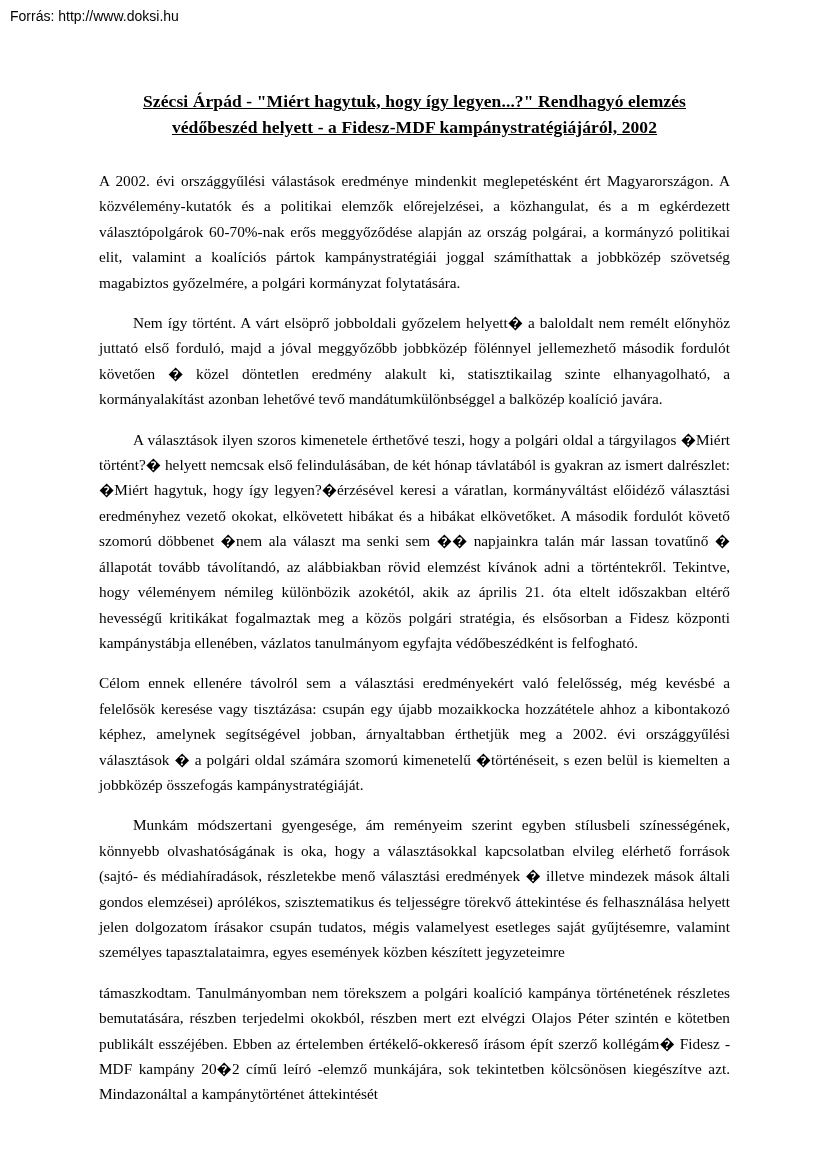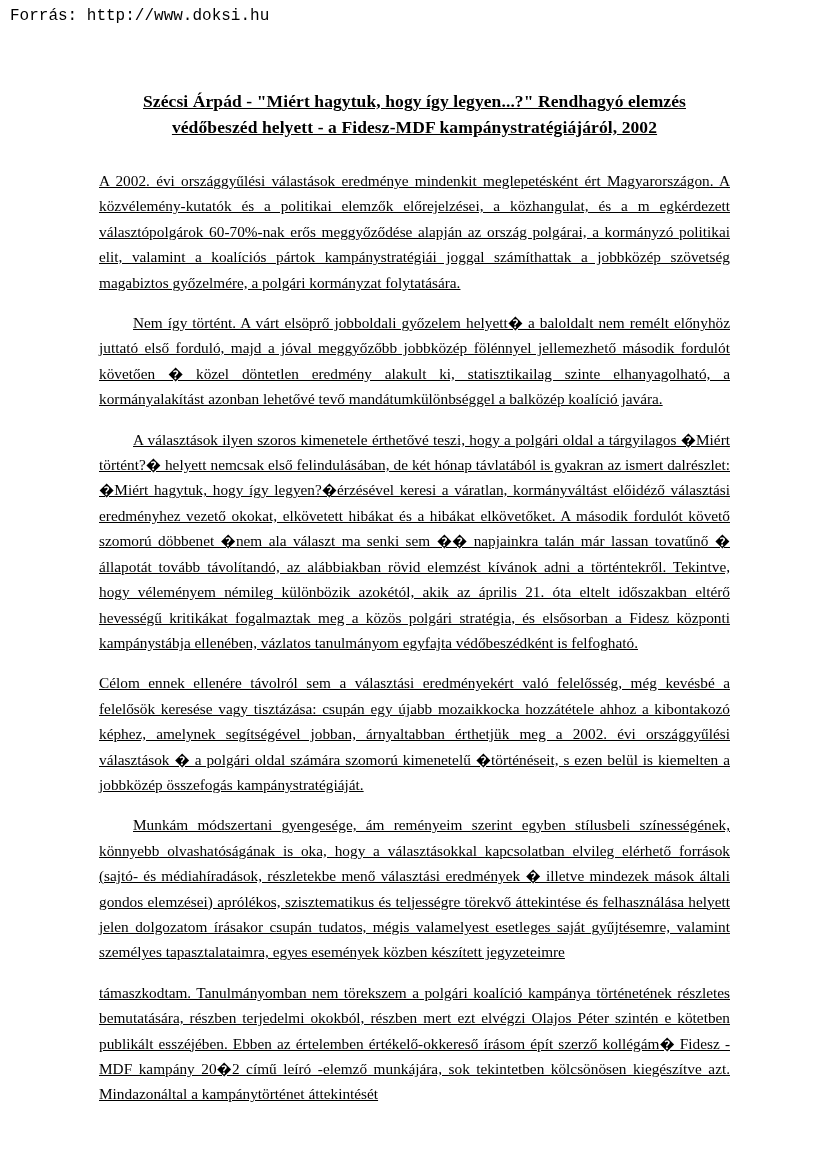--- a/index.html
+++ b/index.html
@@ -18,22 +18,22 @@
   .page {
     position: relative;
     width: 827px;
     height: 1170px;
     box-sizing: border-box;
   }
   .source-line {
     position: absolute;
     top: 10px;
     left: 10px;
-    font-family: Liberation Mono, monospace;
-    font-size: 16px;
+    font-family: Liberation Sans, sans-serif;
+    font-size: 14px;
     line-height: 13px;
     color: #000000;
   }
   .content {
     position: absolute;
     top: 88px;
     left: 99px;
     width: 631px;
   }
   h1.doc-title {
@@ -45,21 +45,20 @@
     margin: 0 0 28px 0;
     letter-spacing: 0.1px;
   }
   p.para {
     font-size: 15.3px;
     line-height: 25.4px;
     text-align: justify;
     margin: 0 0 15px 0;
     text-indent: 0;
     hyphens: none;
-    text-decoration: underline;
   }
   p.indent {
     text-indent: 34px;
   }
 </style>
 </head>
 <body>
 
 <div class="page">
 

